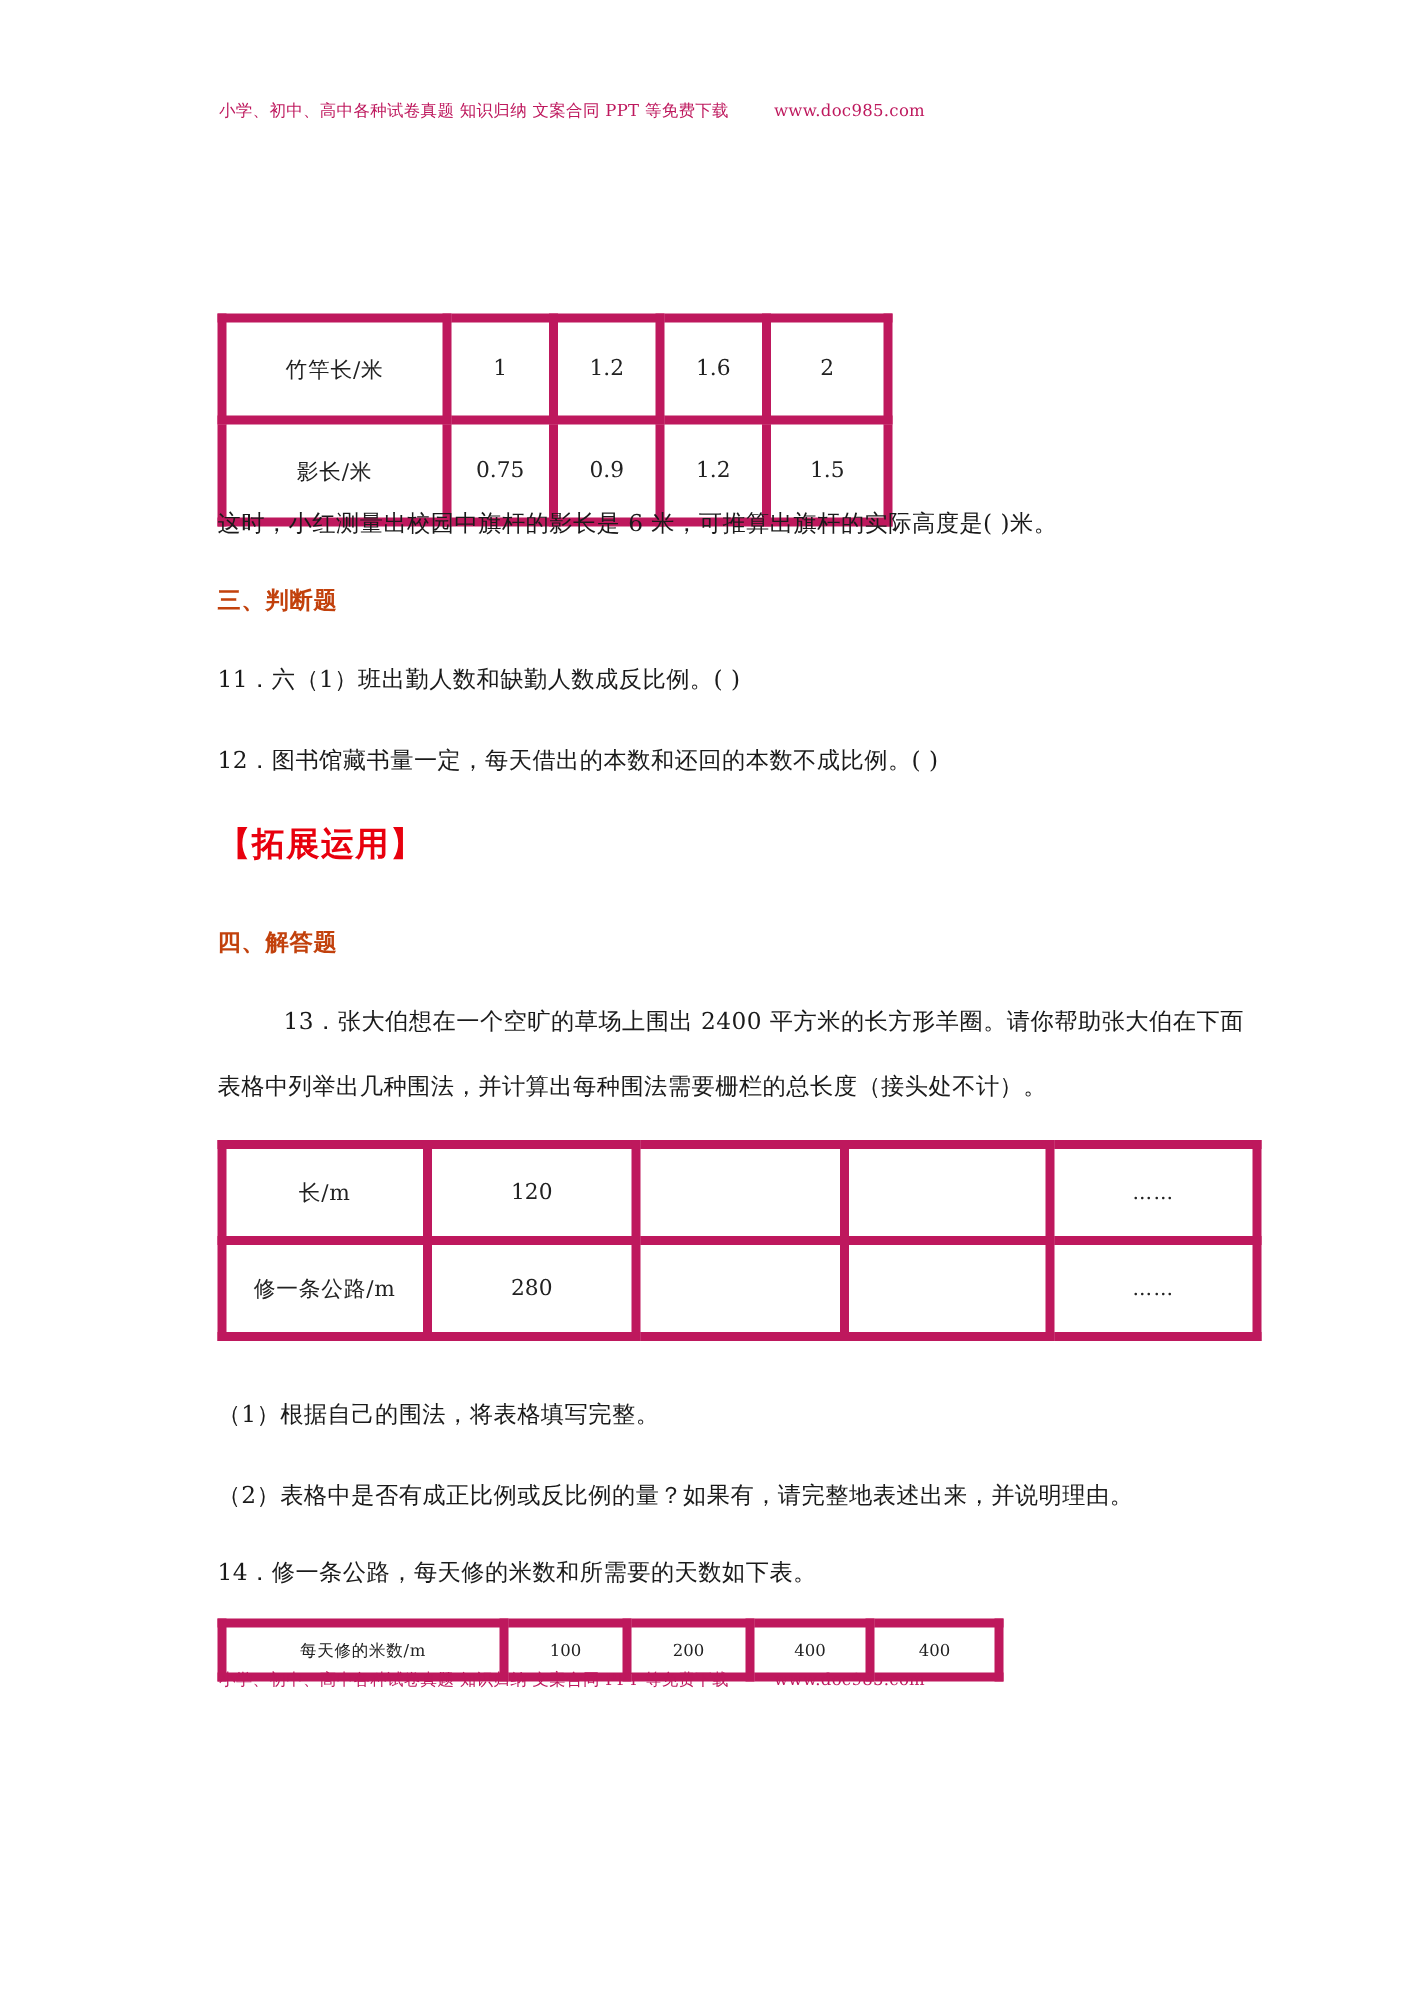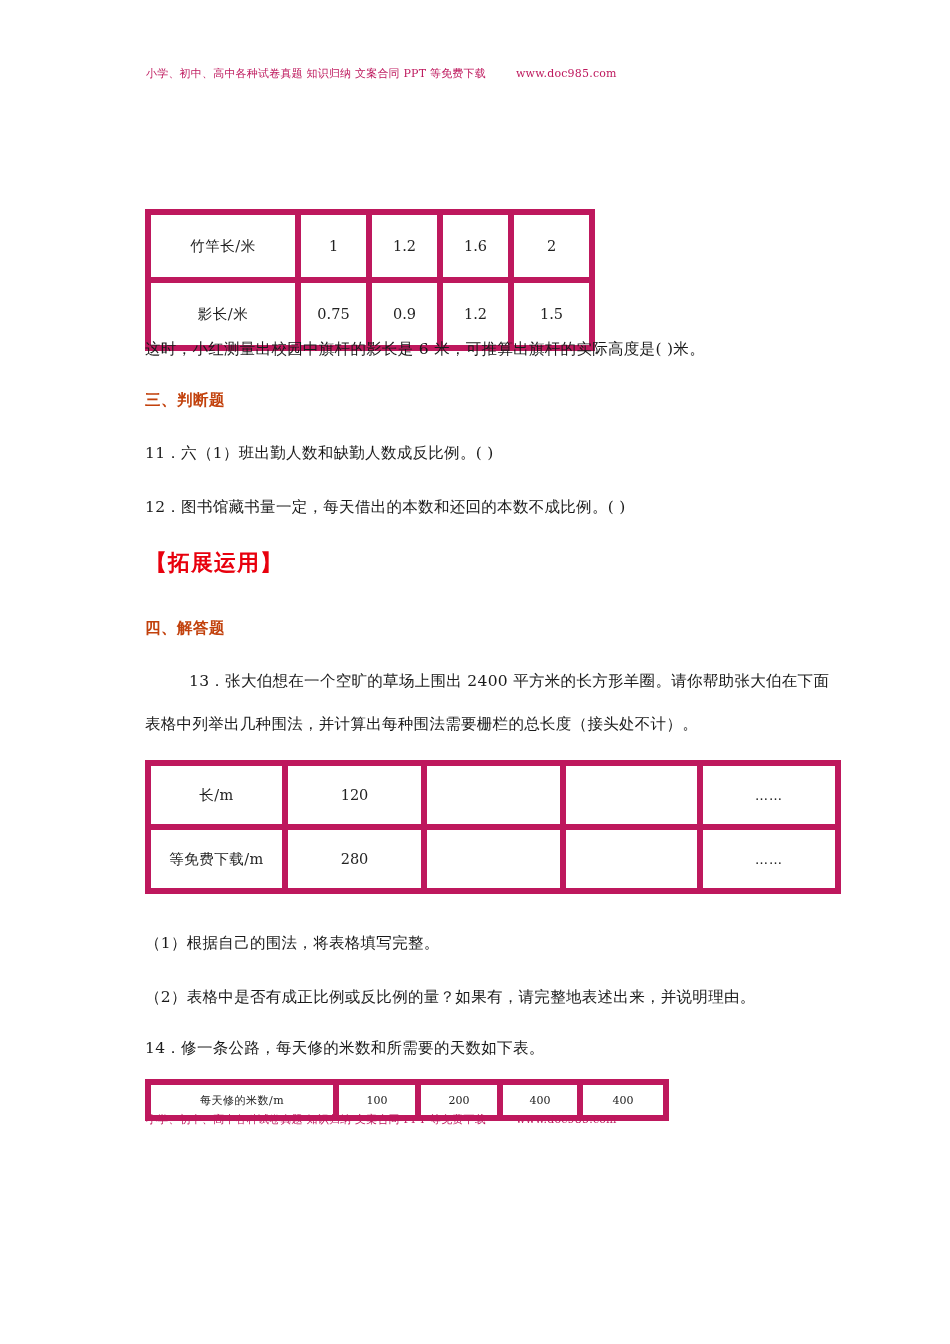--- a/index.html
+++ b/index.html
@@ -157,21 +157,21 @@
     </colgroup>
     <tbody>
       <tr>
         <td class="lbl">长/m</td>
         <td>120</td>
         <td></td>
         <td></td>
         <td class="dots">……</td>
       </tr>
       <tr>
-        <td class="lbl">等免费下载/m</td>
+        <td class="lbl">修一条公路/m</td>
         <td>280</td>
         <td></td>
         <td></td>
         <td class="dots">……</td>
       </tr>
     </tbody>
   </table>
 
   <div class="para" style="left:145px; top:928px; width:730px;">（1）根据自己的围法，将表格填写完整。</div>
   <div class="para" style="left:145px; top:982px; width:740px;">（2）表格中是否有成正比例或反比例的量？如果有，请完整地表述出来，并说明理由。</div>

